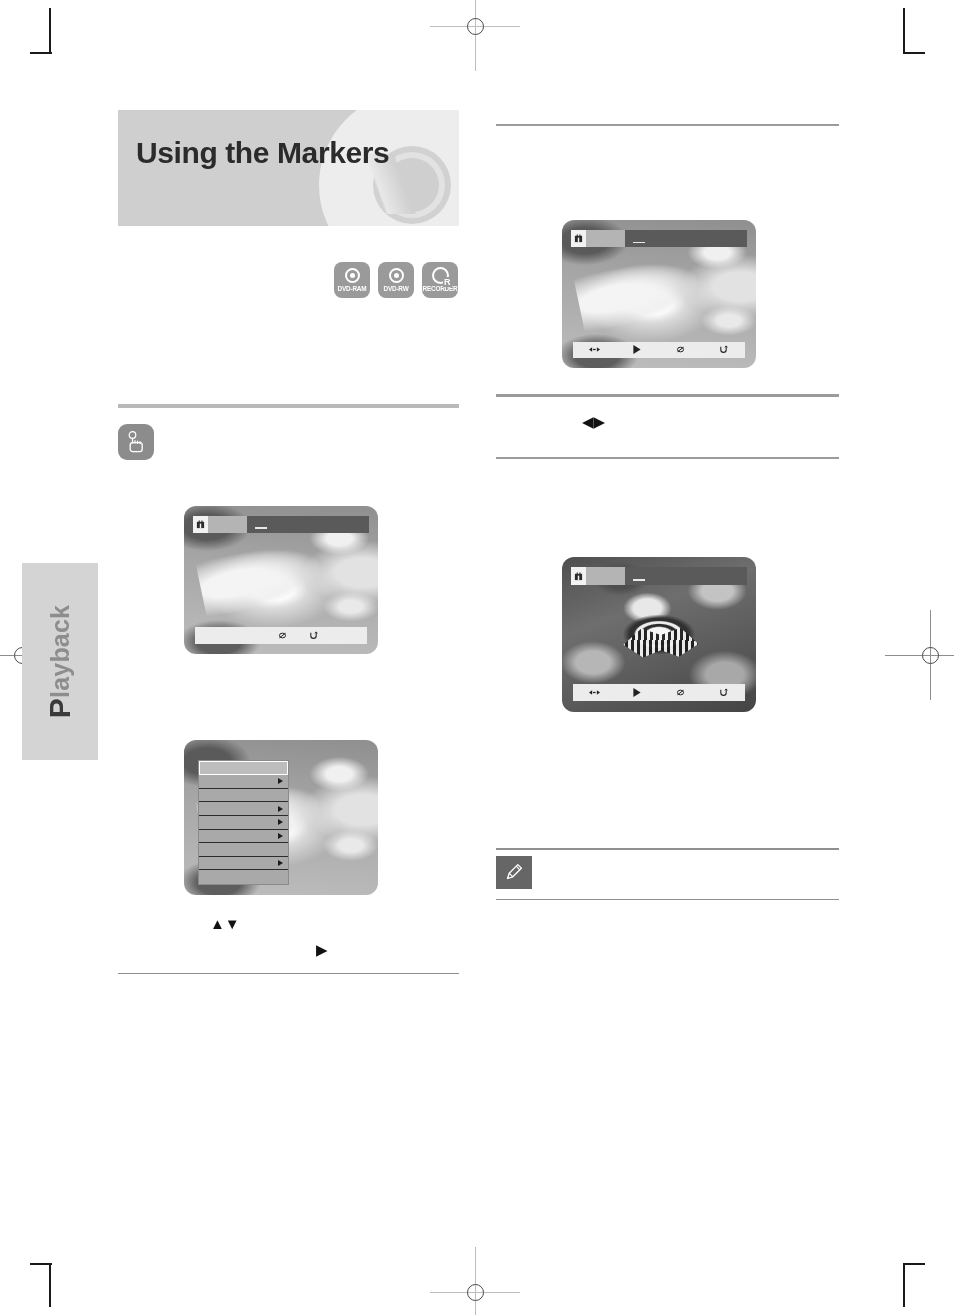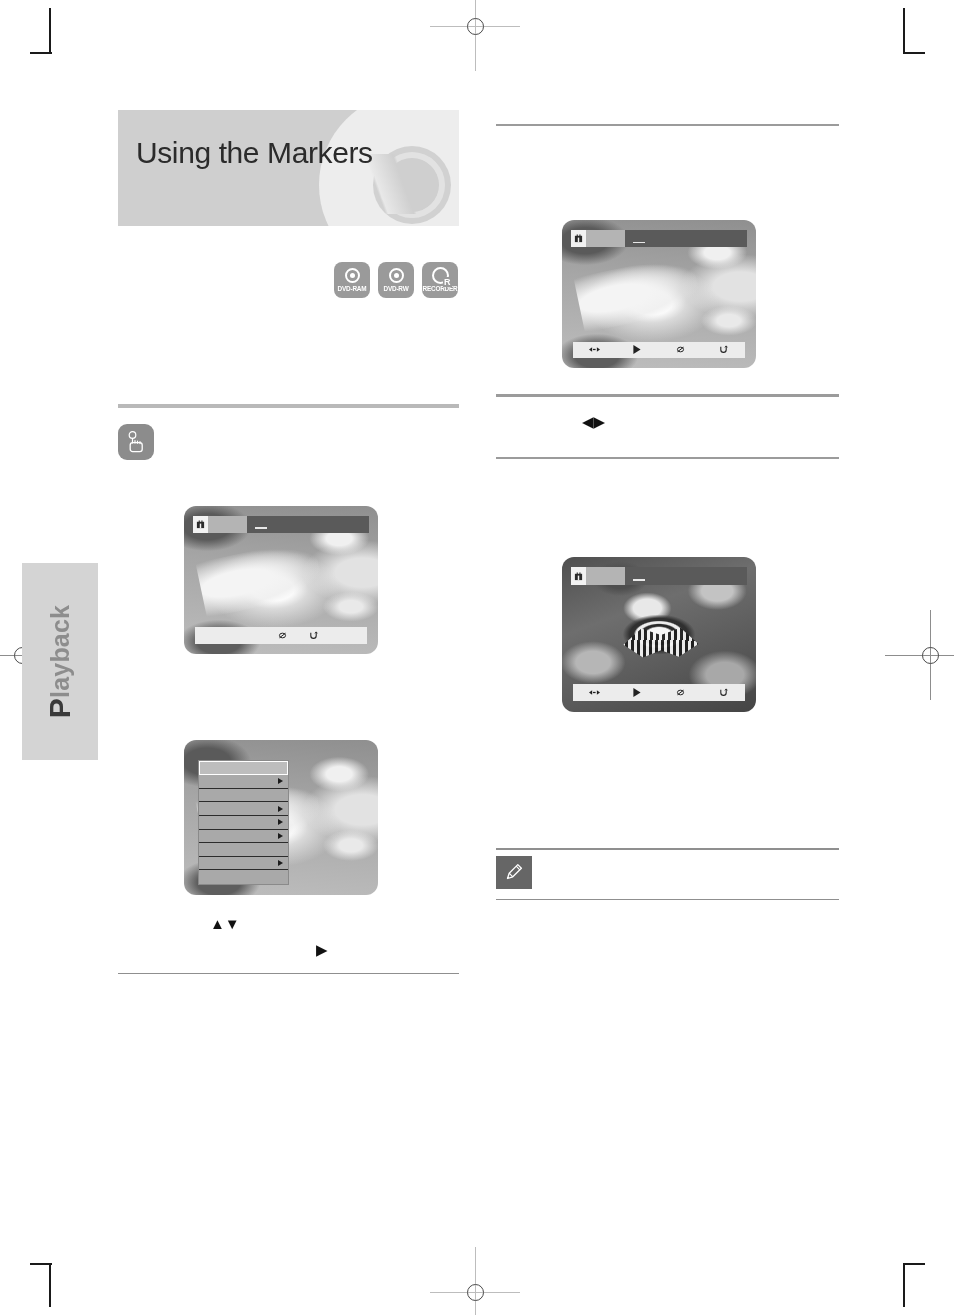--- a/index.html
+++ b/index.html
@@ -46,21 +46,21 @@
   .col-left  { position: absolute; left: 118px; top: 110px; width: 341px; }
   .col-right { position: absolute; left: 496px; top: 110px; width: 343px; }
 
   
   .banner {
     position: relative; width: 341px; height: 116px;
     background: #cfcfcf; overflow: hidden;
   }
   .banner-title {
     position: absolute; left: 18px; top: 26px;
-    font-size: 30px; font-weight: normal; color: #2b2b2b;
+    font-size: 30px; font-weight: bold; color: #2b2b2b;
     letter-spacing: -0.4px;
   }
   .disc {
     position: absolute; right: -46px; top: -18px;
     width: 186px; height: 186px; border-radius: 50%;
     background: radial-gradient(circle at 50% 50%,
         #cfcfcf 0 8%, #f2f2f2 8% 11%, #dcdcdc 11% 15%,
         #f4f4f4 15% 19%, #d8d8d8 19% 24%, #efefef 24% 100%);
     opacity: .95;
   }

